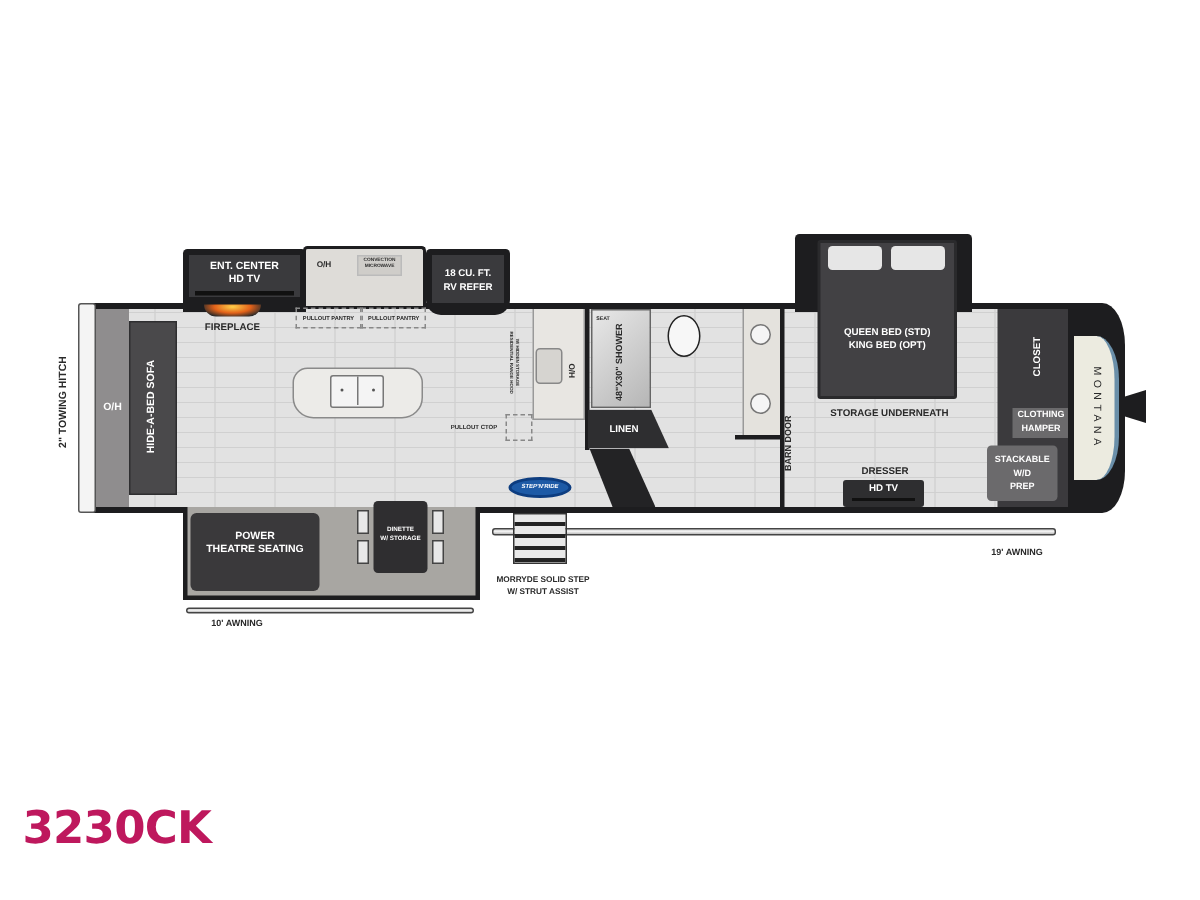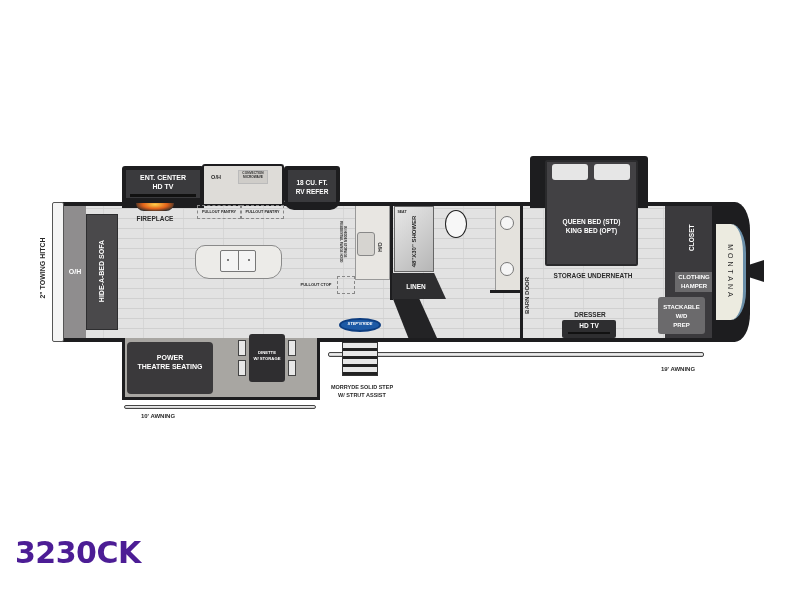--- a/index.html
+++ b/index.html
@@ -139,13 +139,13 @@
   <div class="abs awning" style="left:124px;top:405px;width:192px;height:4px;"></div>
   <div class="lbl dark" style="left:128px;top:413px;width:60px;font-size:6px;">10' AWNING</div>
   <div class="abs awning" style="left:328px;top:352px;width:376px;height:5px;"></div>
   <div class="lbl dark" style="left:648px;top:366px;width:60px;font-size:6px;">19' AWNING</div>
 
   <div class="abs" style="left:342px;top:342px;width:36px;height:34px;background:repeating-linear-gradient(0deg,#222 0 3px,#e8e8e8 3px 8px);border:1px solid #333;"></div>
   <div class="lbl dark" style="left:322px;top:384px;width:80px;font-size:5.5px;">MORRYDE SOLID STEP</div>
   <div class="lbl dark" style="left:322px;top:392px;width:80px;font-size:5.5px;">W/ STRUT ASSIST</div>
 </div>
 
-<div class="abs" style="left:15px;top:535px;font-family:'DejaVu Sans',sans-serif;font-weight:bold;font-size:30px;color:#4c1d95;letter-spacing:-0.5px;">3230CK</div>
+<div class="abs" style="left:15px;top:535px;font-family:'DejaVu Sans',sans-serif;font-weight:bold;font-size:30px;color:#be185d;letter-spacing:-0.5px;">3230CK</div>
 
 </body></html>

